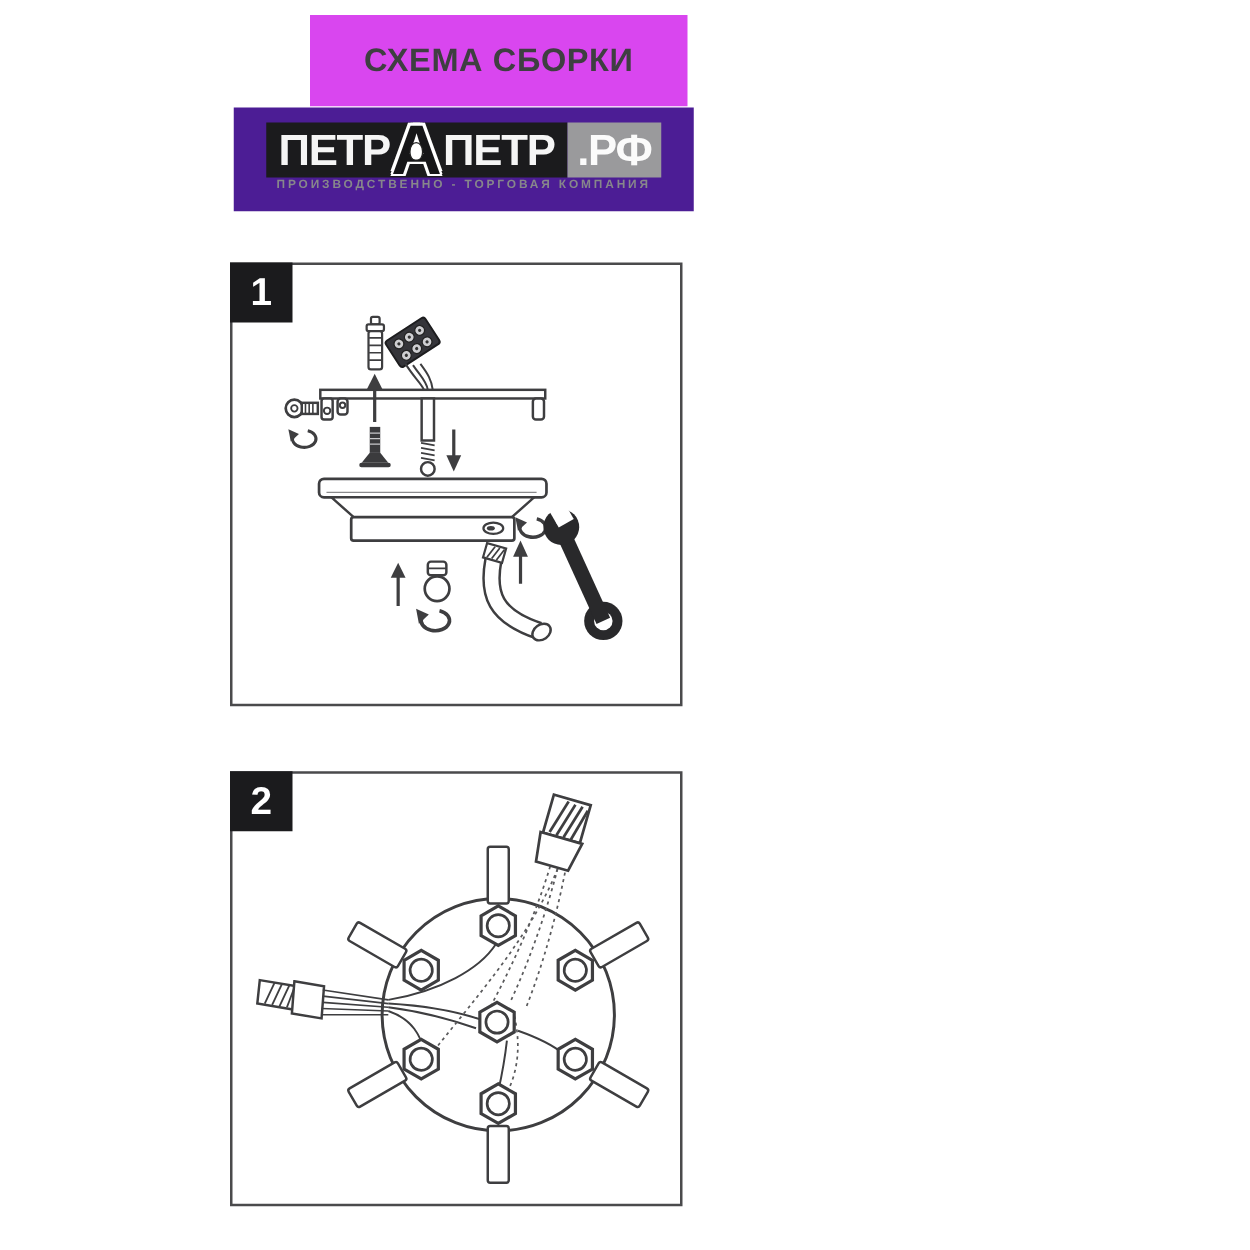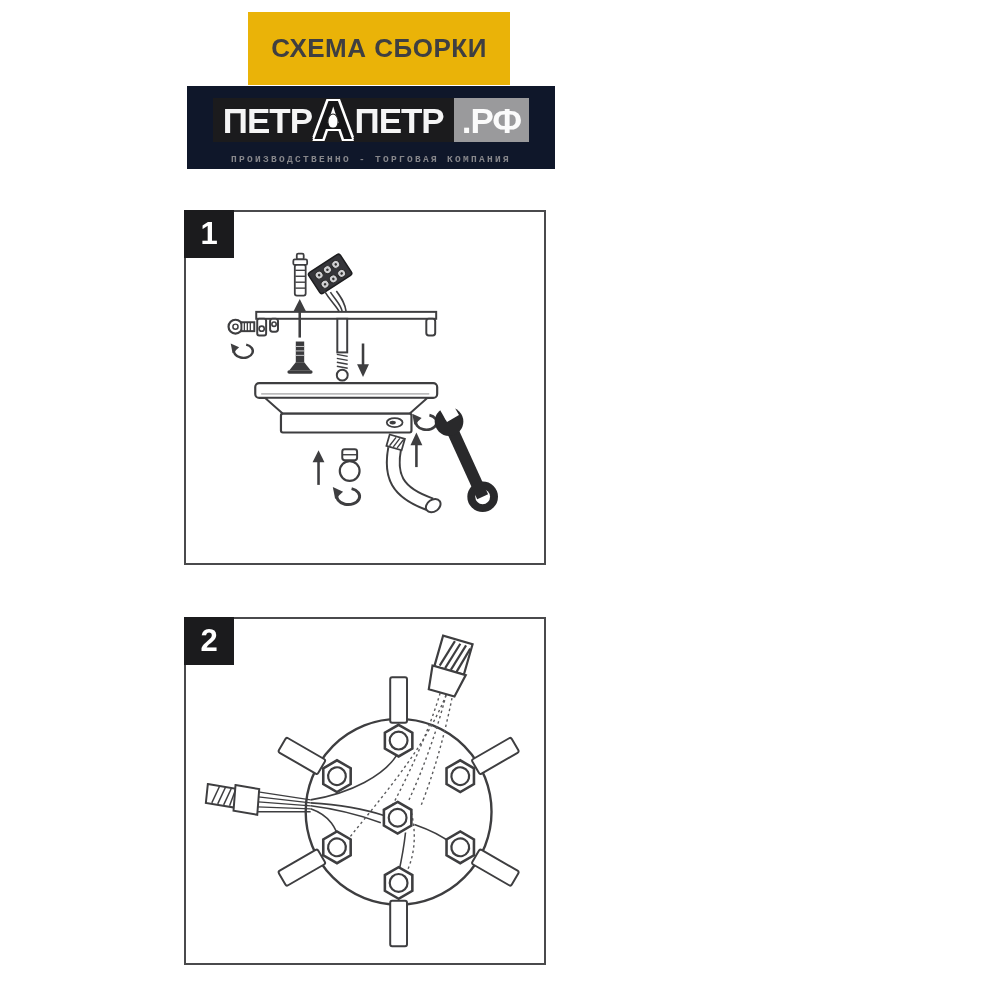--- a/index.html
+++ b/index.html
@@ -1,34 +1,34 @@
 <!DOCTYPE html>
 <html><head>
 <meta charset="utf-8">
 <style>
   html,body{margin:0;padding:0;background:#fff;}
   body{width:1000px;height:1000px;position:relative;font-family:"Liberation Sans",sans-serif;overflow:hidden;}
 
-  .title-box{position:absolute;left:248px;top:12px;width:262px;height:73px;background:#eab308;
+  .title-box{position:absolute;left:248px;top:12px;width:302px;height:73px;background:#d946ef;
     display:flex;align-items:center;justify-content:center;}
   .title-box span{font-size:26px;font-weight:600;color:#3f3f41;letter-spacing:.5px;}
 
-  .logo-box{position:absolute;left:187px;top:86px;width:368px;height:83px;background:#0f172a;
+  .logo-box{position:absolute;left:187px;top:86px;width:368px;height:83px;background:#4c1d95;
     display:flex;flex-direction:column;align-items:center;}
   .logo-row{display:flex;align-items:stretch;margin-top:12px;height:44px;}
   .logo-band{background:#1b1b1d;display:flex;align-items:center;padding:0 10px;}
   .logo-band .wtxt{color:#f5f5f5;font-weight:700;font-size:35px;letter-spacing:-1px;line-height:1;}
   .big-a{position:relative;display:inline-block;font-weight:700;font-size:56px;line-height:44px;color:#161618;
     margin:0 1px;z-index:2;
     text-shadow:-2px 0 0 #fff,2px 0 0 #fff,0 -2px 0 #fff,0 2px 0 #fff,-2px -2px 0 #fff,2px -2px 0 #fff,-2px 2px 0 #fff,2px 2px 0 #fff;}
   .bulb{position:absolute;left:50%;top:52%;transform:translate(-50%,-50%);width:9px;height:13px;background:#fff;
     border:1.5px solid #222;border-radius:50% 50% 42% 42%;z-index:3;}
   .logo-rf{background:#9a9a9c;display:flex;align-items:center;padding:0 8px;}
   .logo-rf span{color:#fbfbfb;font-weight:700;font-size:35px;letter-spacing:-1px;line-height:1;}
-  .tagline{margin-top:12px;font-size:9.5px;font-weight:700;letter-spacing:2.3px;color:#87878b;white-space:nowrap;font-family:Liberation Mono, monospace;}
+  .tagline{margin-top:0;font-size:9.5px;font-weight:700;letter-spacing:2.3px;color:#87878b;white-space:nowrap;}
 
   .step-box{position:absolute;left:184px;width:362px;background:#fff;border:2px solid #4a4a4c;box-sizing:border-box;}
   .step1{top:210px;height:355px;}
   .step2{top:617px;height:348px;}
   .step-badge{position:absolute;left:-2px;top:-2px;width:50px;height:48px;background:#1b1b1d;
     display:flex;align-items:center;justify-content:center;z-index:5;}
   .step-badge span{color:#fff;font-size:31px;font-weight:700;}
   .step-box svg{position:absolute;left:0;top:0;width:100%;height:100%;}
 </style>
 </head>

